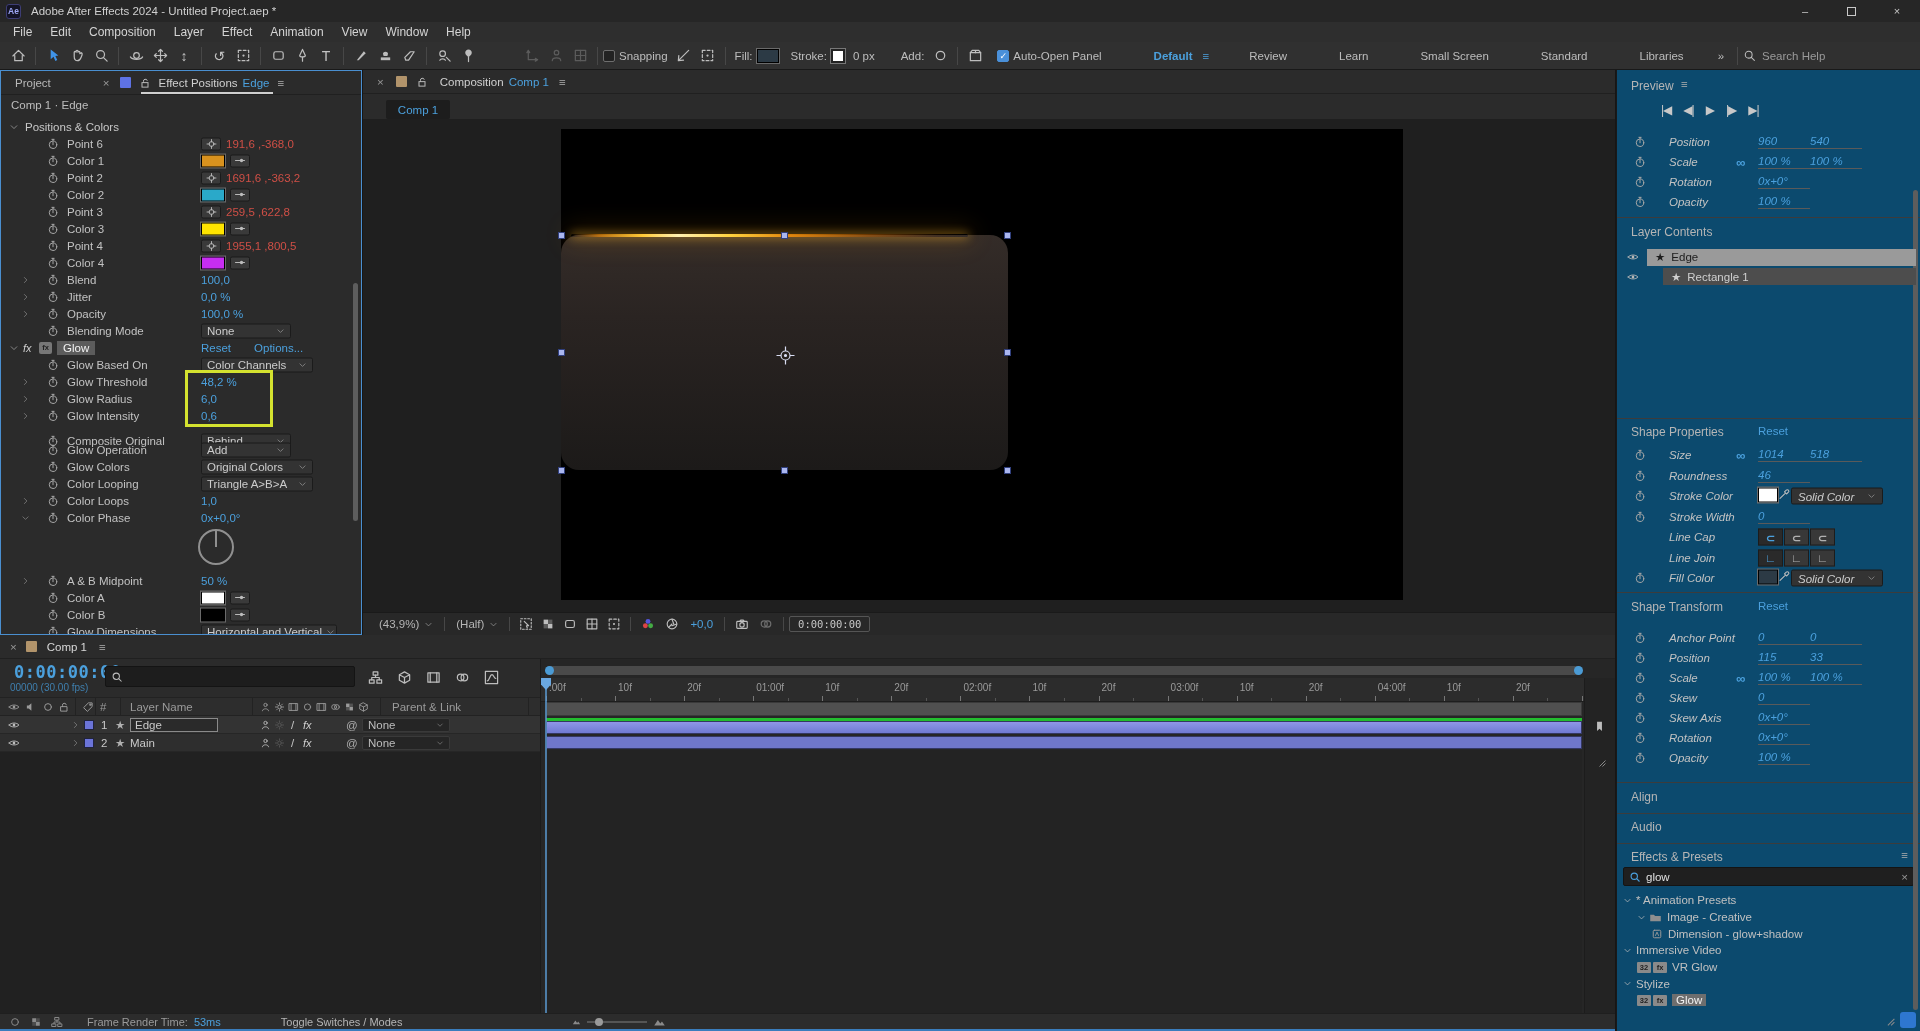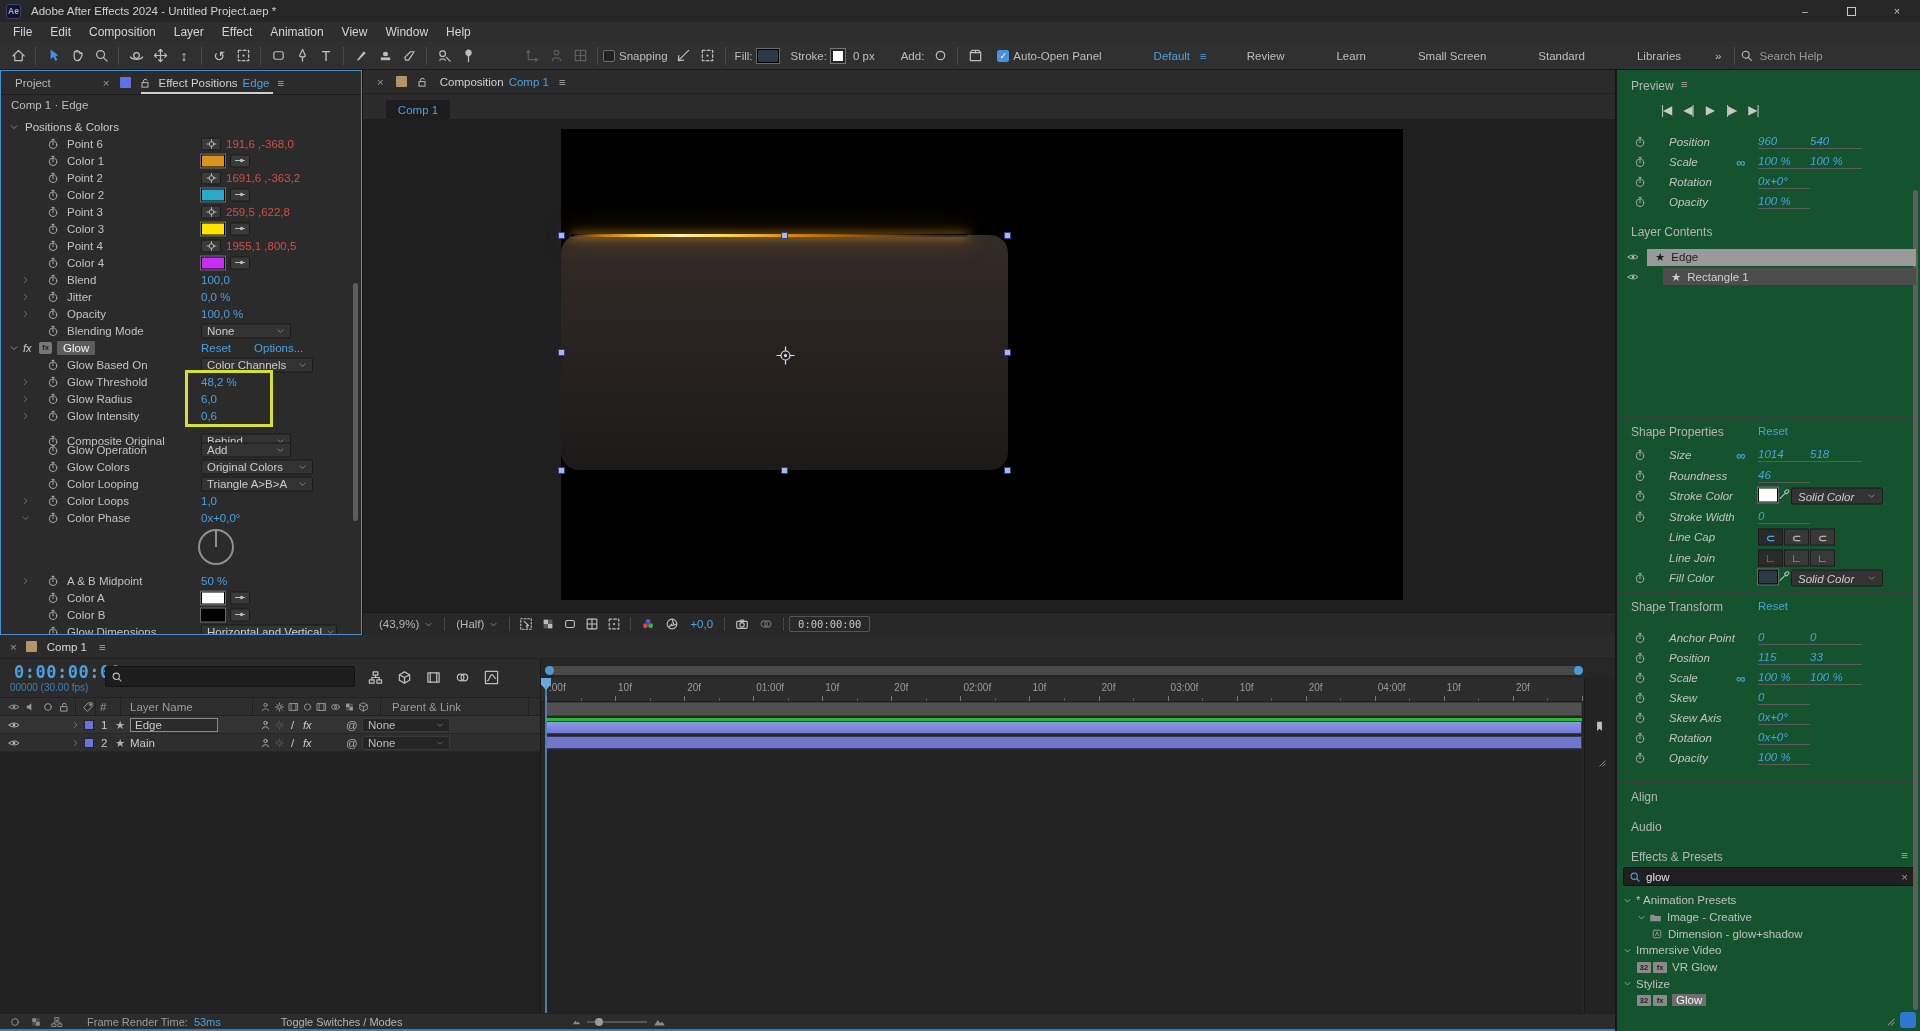--- a/index.html
+++ b/index.html
@@ -22,21 +22,21 @@
   
   .toolbar{position:absolute;left:0;top:42px;width:1920px;height:28px;background:#303030;border-bottom:1px solid #191919;display:flex;align-items:center;padding-left:6px;}
   .tool{width:24px;height:24px;display:flex;align-items:center;justify-content:center;border-radius:3px;}
   .tool.active{color:#3f93e8;}
   .tool.active .i{color:#3f93e8;}
   .tsep{width:1px;height:18px;background:#474747;margin:0 5px;}
   .tlabel{color:#bdbdbd;font-size:11.5px;margin:8px 4px;}
   .checkbox{width:12px;height:12px;border:1px solid #6e6e6e;background:#222;border-radius:2px;display:inline-flex;align-items:center;justify-content:center;}
   .checkbox.checked{background:#4a90d9;border-color:#4a90d9;color:#fff;font-size:9px;}
   .swatch{display:inline-block;border:1px solid #000;outline:1px solid #6a6a6a;}
-  .wsname{color:#4ba0dd;font-size:11.5px;}
+  .wsname{color:#4ba0dd;font-size:11.5px;font-weight:bold;}
   .tsearch{display:flex;align-items:center;color:#9a9a9a;}
   
   .panel{position:absolute;background:#2b2b2b;}
   .tabstrip{position:absolute;left:0;top:0;right:0;height:24px;background:#2b2b2b;border-bottom:1px solid #202020;display:flex;align-items:center;font-size:11.5px;color:#b8b8b8;}
   .tansq{width:11px;height:11px;background:#b2946b;border-radius:1px;display:inline-block;}
   .bluesq{width:11px;height:11px;background:#5e72e4;border-radius:1px;display:inline-block;}
   .vscroll{position:absolute;width:5px;border-radius:3px;background:#5d5d5d;}
   
   .left-panel{left:0;top:70px;width:362px;height:565px;border:1px solid #4a8fd0;overflow:hidden;}
   .ec-underline{position:absolute;left:140px;top:21px;width:132px;height:2px;background:#cfcfcf;}
@@ -71,21 +71,21 @@
   .shape{position:absolute;left:198px;top:116px;width:447px;height:235px;border-radius:18px;background:linear-gradient(180deg,#342c28 0%,#2a2422 35%,#1c1a19 100%);}
   .glowline{position:absolute;left:10px;right:40px;top:-1px;height:3px;border-radius:3px;
     background:linear-gradient(90deg,rgba(140,70,0,0) 0%,rgba(255,150,10,.65) 7%,#ffc937 18%,#fff0b2 27%,#ffd23f 40%,rgba(255,150,10,.85) 55%,rgba(235,120,0,.45) 75%,rgba(160,75,0,.12) 92%,rgba(0,0,0,0) 100%);
     box-shadow:0 0 10px 1px rgba(255,185,45,.55),0 0 26px 4px rgba(255,160,20,.22);}
   .handle{position:absolute;width:7px;height:7px;background:#aab6ef;border:1px solid #31407e;}
   .bottombar{position:absolute;left:0;right:0;bottom:0;height:23px;background:#282828;border-top:1px solid #1a1a1a;display:flex;align-items:center;padding-left:10px;color:#b5b5b5;}
   .bbdd{display:flex;align-items:center;gap:5px;color:#b5b5b5;padding:0 6px;}
   .bbdd .i{width:9px;height:9px;color:#999;}
   .tcbox{height:16px;border:1px solid #555;border-radius:2px;color:#c8c8c8;display:flex;align-items:center;padding:0 8px;font-family:"DejaVu Sans Mono",monospace;font-size:10.5px;}
   
-  .right-panel{left:1616px;top:70px;width:304px;height:961px;background:#14532d;border-left:1px solid #191919;}
+  .right-panel{left:1616px;top:70px;width:304px;height:961px;background:#0c4a6e;border-left:1px solid #191919;}
   .sectitle{position:absolute;left:14px;color:#b5b5b5;font-size:12px;}
   .secdiv{position:absolute;left:0;right:0;height:1px;background:#3c3c3c;}
   .transport{position:absolute;left:44px;top:33px;display:flex;gap:12px;color:#c8c8c8;font-size:12px;letter-spacing:-1px;}
   .prow{position:absolute;left:0;right:10px;height:20px;}
   .prow>*{position:absolute;top:50%;transform:translateY(-50%);font-style:italic;}
   .pr-sw{left:17px;width:12px;height:12px;color:#a8a8a8;}
   .pr-lb{left:52px;white-space:nowrap;}
   .pr-link{left:119px;color:#4ba0dd;font-size:13px;font-weight:bold;}
   .pr-vals{left:141px;display:flex;}
   .pr-val{min-width:52px;color:#4ba0dd;border-bottom:1px solid #5a5a5a;padding-bottom:1px;}

